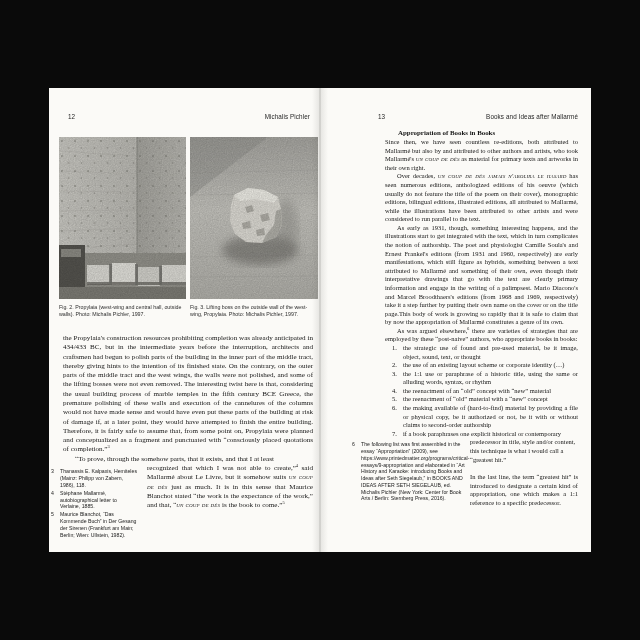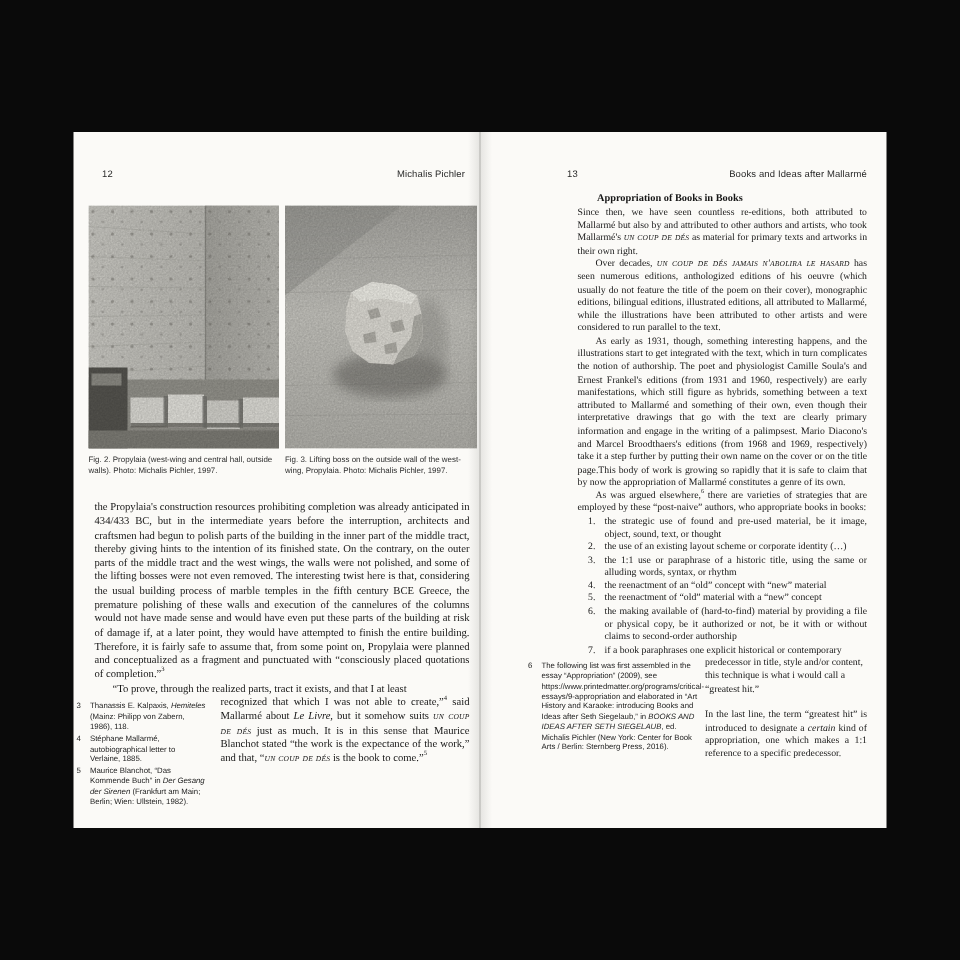--- a/index.html
+++ b/index.html
@@ -53,21 +53,21 @@
   .li-text { flex:1; text-align:justify; }
   .bottom-row { display:flex; margin-left:-33px; }
   .fn6 { flex:none; width:110px; padding-top:3px;
          font:5.2px/1.3 "Liberation Sans", sans-serif; color:#222; text-align:left;
          display:flex; }
   .right-col { flex:1; margin-left:8px; }
   .right-col .tail { text-align:left; }
   .last-para { margin-top:9px; }
 
   .sc  { font-variant:small-caps; font-style:italic; letter-spacing:0.15px; }
-  .i   { font-style:italic; }
+  .i   { }
   .sup { font-size:0.62em; vertical-align:super; line-height:0; }
 </style>
 </head>
 <body>
 
 <div class="spread">
 
   <div class="page">
     <div class="folio folio-left">12</div>
     <div class="running-head head-left">Michalis Pichler</div>
@@ -165,21 +165,21 @@
       </svg>
     </div>
 
     <div class="captions">
       <div class="caption">Fig. 2. Propylaia (west-wing and central hall, outside walls). Photo: Michalis Pichler, 1997.</div>
       <div class="caption">Fig. 3. Lifting boss on the outside wall of the west-wing, Propylaia. Photo: Michalis Pichler, 1997.</div>
     </div>
 
     <div class="body-left">
       <p><span>the Propylaia's construction resources prohibiting completion was already anticipated in 434/433 BC, but in the intermediate years before the interruption, architects and craftsmen had begun to polish parts of the building in the inner part of the middle tract, thereby giving hints to the intention of its finished state. On the contrary, on the outer parts of the middle tract and the west wings, the walls were not polished, and some of the lifting bosses were not even removed. The interesting twist here is that, considering the usual building process of marble temples in the fifth century BCE Greece, the premature polishing of these walls and execution of the cannelures of the columns would not have made sense and would have even put these parts of the building at risk of damage if, at a later point, they would have attempted to finish the entire building. Therefore, it is fairly safe to assume that, from some point on, Propylaia were planned and conceptualized as a fragment and punctuated with “consciously placed quotations of completion.”</span><span class="sup">3</span></p>
-      <p class="first-line"><span>“To prove, through the realized parts, tract it exists, and that I at least</span></p>
+      <p class="first-line"><span>“To prove, through the somehow parts, that it exists, and that I at least</span></p>
       <div class="wrap-row">
         <div class="fns">
           <div class="fn">
             <span class="fn-num">3</span>
             <span class="fn-body"><span>Thanassis E. Kalpaxis, </span><span class="i">Hemiteles</span><span> (Mainz: Philipp von Zabern, 1986), 118.</span></span>
           </div>
           <div class="fn">
             <span class="fn-num">4</span>
             <span class="fn-body"><span>Stéphane Mallarmé, autobiographical letter to Verlaine, 1885.</span></span>
           </div>

